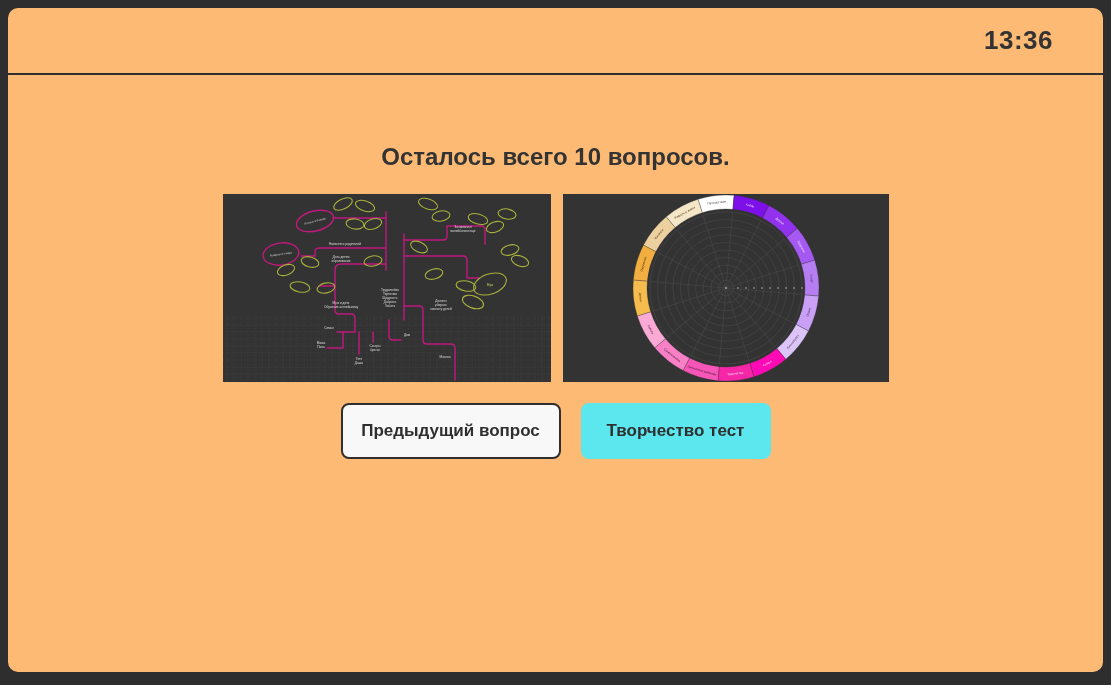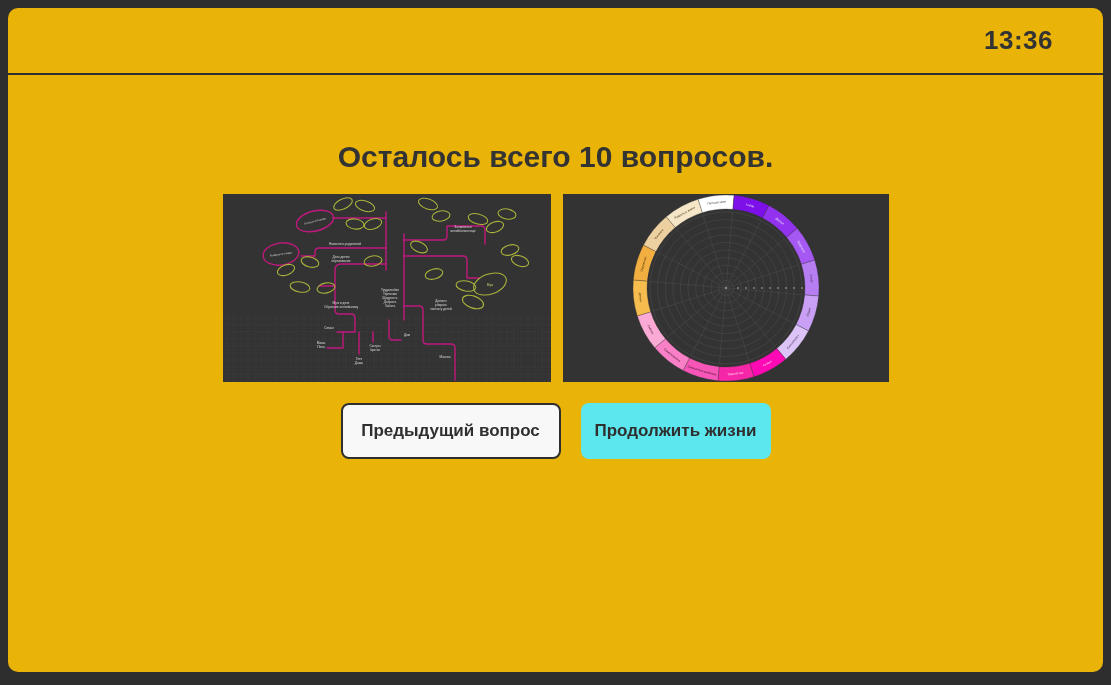--- a/index.html
+++ b/index.html
@@ -1,30 +1,30 @@
 <!DOCTYPE html>
 <html><head>
 <meta charset="utf-8">
 <style>
   * { box-sizing: border-box; margin: 0; padding: 0; }
   body { background: #2e2e2e; font-family: "Liberation Sans", sans-serif; }
   .frame { position: relative; width: 1111px; height: 685px; background: #2e2e2e; overflow: hidden; }
   .panel {
     position: absolute; left: 8px; top: 8px; width: 1095px; height: 664px;
-    background: #eab308; border-radius: 10px; overflow: hidden;
+    background: #fdba74; border-radius: 10px; overflow: hidden;
   }
   .app-header {
     height: 67px; border-bottom: 2px solid #2f2f2f;
     display: flex; align-items: center; justify-content: flex-end;
     padding-right: 50px;
   }
   .clock { font-size: 26px; font-weight: bold; color: #333; letter-spacing: 0.5px; }
   .content { text-align: center; }
   .title {
-    margin-top: 64px; font-size: 30px; line-height: 36px;
+    margin-top: 64px; font-size: 24px; line-height: 36px;
     font-weight: bold; color: #333;
   }
   .description {
     margin-top: 16px; font-size: 18px; line-height: 25px;
     color: #3d3d3d; white-space: pre-line;
   }
   .previews { margin-top: 19px; display: flex; justify-content: center; gap: 12px; }
   .thumb { display: block; }
   .actions { margin-top: 21px; display: flex; justify-content: center; gap: 20px; }
   .btn {
@@ -209,18 +209,18 @@
               <text transform="translate(80.43571252281014 69.93470479333469) rotate(286.25)" text-anchor="middle" dominant-baseline="central" font-size="3" fill="#4a3208">Окружение</text>
               <text transform="translate(95.92993445401214 40.170581392170945) rotate(308.75)" text-anchor="middle" dominant-baseline="central" font-size="3" fill="#4a3208">Финансы</text>
               <text transform="translate(121.63496587293267 18.601499009154338) rotate(331.25)" text-anchor="middle" dominant-baseline="central" font-size="3" fill="#4a3208">Радость в жизни</text>
             </g>
         </svg>
 
       </div>
 
       <div class="actions">
         <button class="btn btn-secondary">Предыдущий вопрос</button>
-        <button class="btn btn-primary" style="background: rgb(92, 230, 238);">Продолжить жизни</button>
+        <button class="btn btn-primary" style="background: rgb(92, 230, 238);">Творчество тест</button>
       </div>
     </div>
 
   </div>
 </div>
 
 </body></html>

